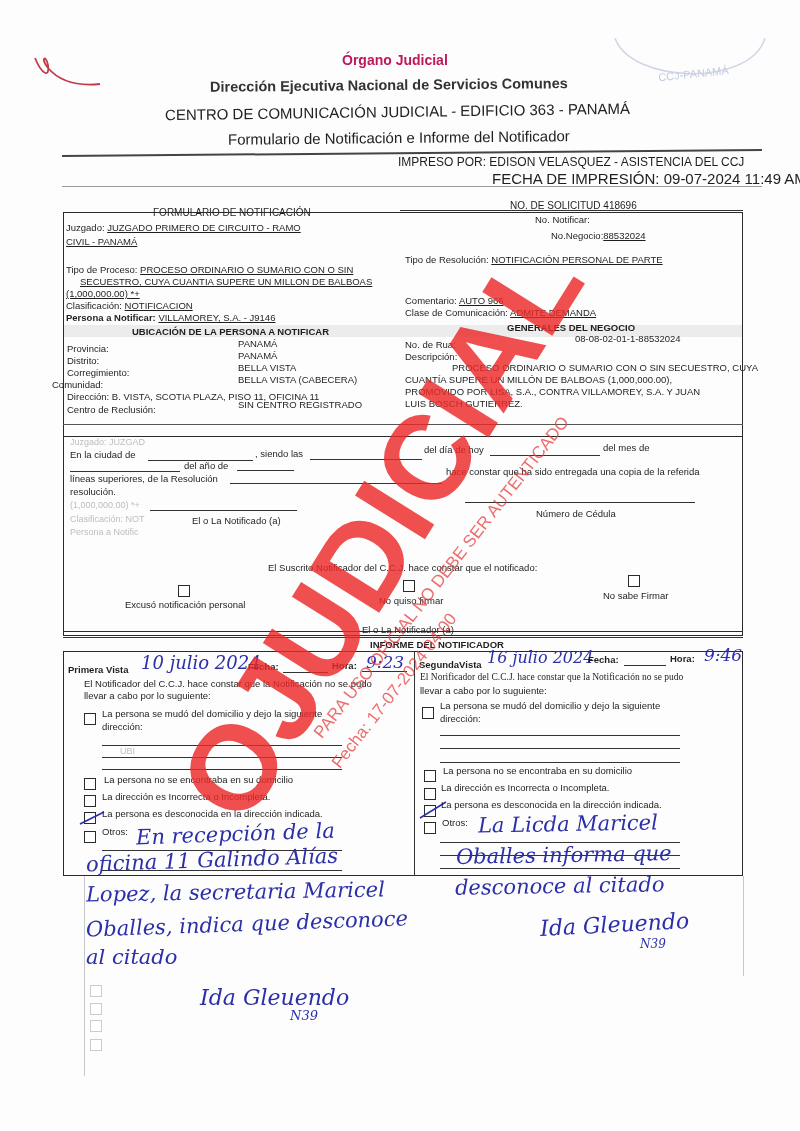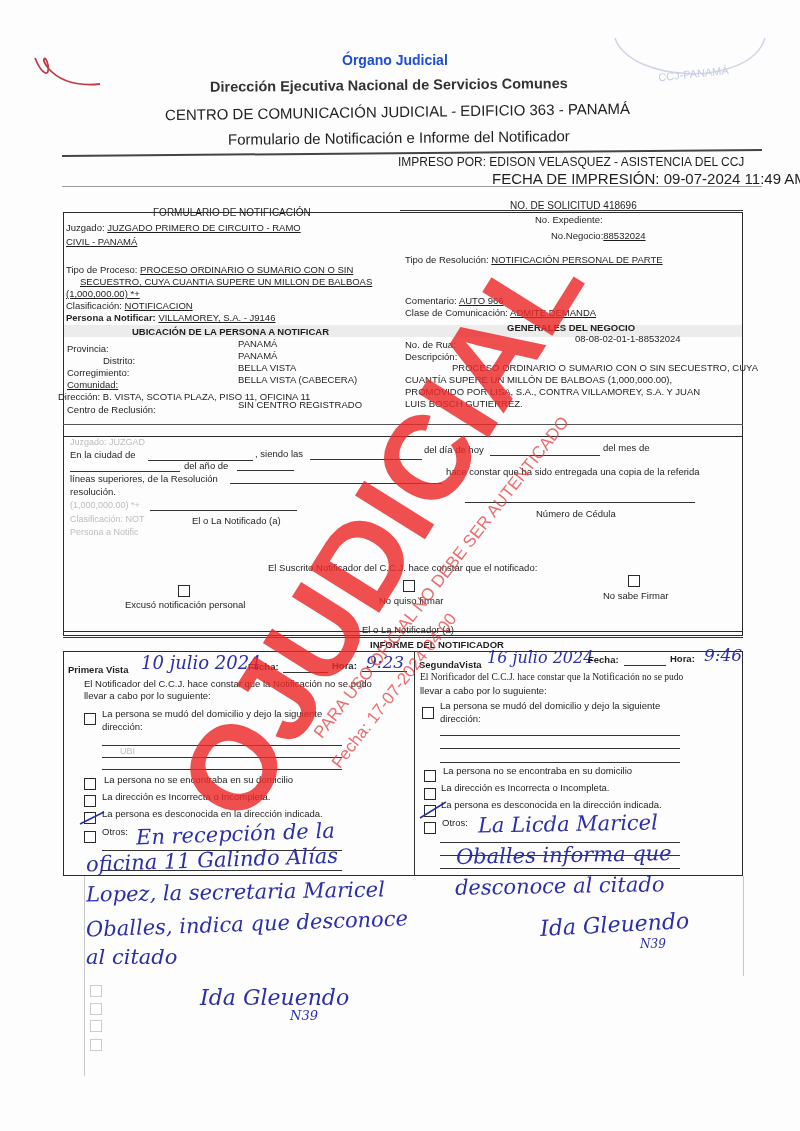--- a/index.html
+++ b/index.html
@@ -27,21 +27,21 @@
 
   <svg class="abs" style="left:30px;top:50px;" width="75" height="40">
     <path d="M5,8 C12,25 20,28 18,15 C16,4 10,8 18,18 C30,32 50,36 70,34" stroke="#c23b4a" stroke-width="1.8" fill="none"></path>
   </svg>
 
   <svg class="abs" style="left:610px;top:38px;" width="160" height="55">
     <path d="M5,0 C20,45 140,50 155,0" stroke="#cfd4e6" stroke-width="1.5" fill="none"></path>
     <text x="48" y="40" font-size="11" fill="#c5cbe2" font-family="Liberation Sans, sans-serif" transform="rotate(-6 80 35)">CCJ-PANAMÁ</text>
   </svg>
 
-  <div class="abs b" style="left:342px;top:52px;font-size:14px;color:#1d4ed8;">Órgano Judicial</div>
+  <div class="abs b" style="left:342px;top:52px;font-size:14px;color:#be185d;">Órgano Judicial</div>
   <div class="abs b" style="left:210px;top:77px;font-size:14.5px;color:#333;transform:rotate(-0.6deg);">Dirección Ejecutiva Nacional de Servicios Comunes</div>
   <div class="abs" style="left:165px;top:103px;font-size:15px;color:#222;transform:rotate(-0.8deg);">CENTRO DE COMUNICACIÓN JUDICIAL - EDIFICIO 363 - PANAMÁ</div>
   <div class="abs" style="left:228px;top:129px;font-size:15px;color:#222;transform:rotate(-0.6deg);">Formulario de Notificación e Informe del Notificador</div>
 
   <div class="hline" style="left:62px;top:152px;width:700px;border-top:2px solid #444;transform:rotate(-0.5deg);"></div>
   <div class="abs" style="left:398px;top:155px;font-size:12px;text-align:center;">IMPRESO POR: EDISON VELASQUEZ  -  ASISTENCIA DEL CCJ</div>
   <div class="abs" style="left:492px;top:170px;font-size:15px;">FECHA DE IMPRESIÓN: 09-07-2024 11:49 AM</div>
   <div class="hline" style="left:62px;top:186px;width:700px;border-top:1px solid #999;"></div>
 
   <div class="abs f10" style="left:153px;top:207px;">FORMULARIO DE NOTIFICACIÓN</div>
@@ -60,47 +60,47 @@
   </div>
   <div class="abs f9 u" style="left:80px;top:276px;">SECUESTRO, CUYA CUANTIA SUPERE UN MILLON DE BALBOAS</div>
   <div class="abs f9 u" style="left:66px;top:288px;">(1,000,000.00) *+</div>
   <div class="abs f9" style="left:66px;top:300px;text-align:center;">
     <span>Clasificación:</span> <span class="u">NOTIFICACION</span>
   </div>
   <div class="abs f9" style="left:66px;top:312px;">
     <span class="b">Persona a Notificar:</span> <span class="u">VILLAMOREY, S.A. - J9146</span>
   </div>
 
-  <div class="abs f9" style="left:535px;top:214px;">No. Expediente:</div>
+  <div class="abs f9" style="left:535px;top:214px;">No. Notificar:</div>
   <div class="abs f9" style="left:551px;top:230px;">
     <span>No.Negocio:</span><span class="u">88532024</span>
   </div>
   <div class="abs f9" style="left:405px;top:254px;">
     <span>Tipo de Resolución:</span> <span class="u">NOTIFICACIÓN PERSONAL DE PARTE</span>
   </div>
   <div class="abs f9" style="left:405px;top:295px;">
     <span>Comentario:</span> <span class="u">AUTO 966</span>
   </div>
   <div class="abs f9" style="left:405px;top:307px;">
     <span>Clase de Comunicación:</span> <span class="u">ADMITE DEMANDA</span>
   </div>
 
   <div class="abs" style="left:64px;top:325px;width:678px;height:12px;background:#ececec;"></div>
   <div class="abs f9 b" style="left:132px;top:326px;">UBICACIÓN DE LA PERSONA A NOTIFICAR</div>
   <div class="abs f9 b" style="left:507px;top:322px;">GENERALES DEL NEGOCIO</div>
 
   <div class="abs f9" style="left:67px;top:343px;">Provincia:</div>
   <div class="abs f9" style="left:238px;top:338px;">PANAMÁ</div>
-  <div class="abs f9" style="left:67px;top:355px;margin-left:36px;">Distrito:</div>
+  <div class="abs f9" style="left:67px;top:355px;">Distrito:</div>
   <div class="abs f9" style="left:238px;top:350px;">PANAMÁ</div>
   <div class="abs f9" style="left:67px;top:367px;">Corregimiento:</div>
   <div class="abs f9" style="left:238px;top:362px;">BELLA VISTA</div>
-  <div class="abs f9" style="left:67px;top:379px;text-decoration:underline;">Comunidad:</div>
+  <div class="abs f9" style="left:52px;top:379px;">Comunidad:</div>
   <div class="abs f9" style="left:238px;top:374px;">BELLA VISTA (CABECERA)</div>
-  <div class="abs f9" style="left:58px;top:391px;">Dirección: B. VISTA, SCOTIA PLAZA, PISO 11, OFICINA 11</div>
+  <div class="abs f9" style="left:67px;top:391px;">Dirección: B. VISTA, SCOTIA PLAZA, PISO 11, OFICINA 11</div>
   <div class="abs f9" style="left:67px;top:404px;">Centro de Reclusión:</div>
   <div class="abs f9" style="left:238px;top:399px;">SIN CENTRO REGISTRADO</div>
 
   <div class="abs f9" style="left:405px;top:339px;">No. de Rua:</div>
   <div class="abs f9" style="left:575px;top:333px;">08-08-02-01-1-88532024</div>
   <div class="abs f9" style="left:405px;top:351px;">Descripción:</div>
   <div class="abs f9" style="left:405px;top:362px;padding-left:47px;">PROCESO ORDINARIO O SUMARIO CON O SIN SECUESTRO, CUYA</div>
   <div class="abs f9" style="left:405px;top:374px;">CUANTÍA SUPERE UN MILLÓN DE BALBOAS (1,000,000.00),</div>
   <div class="abs f9" style="left:405px;top:386px;">PROMOVIDO POR LISA, S.A., CONTRA VILLAMOREY, S.A. Y JUAN</div>
   <div class="abs f9" style="left:405px;top:398px;">LUIS BOSCH GUTIERREZ.</div>

